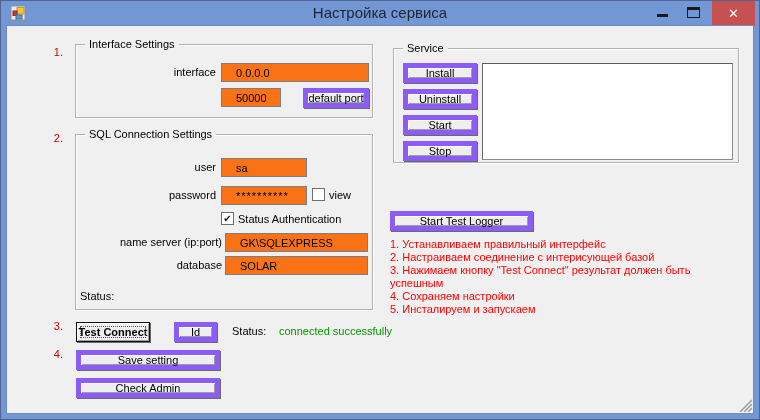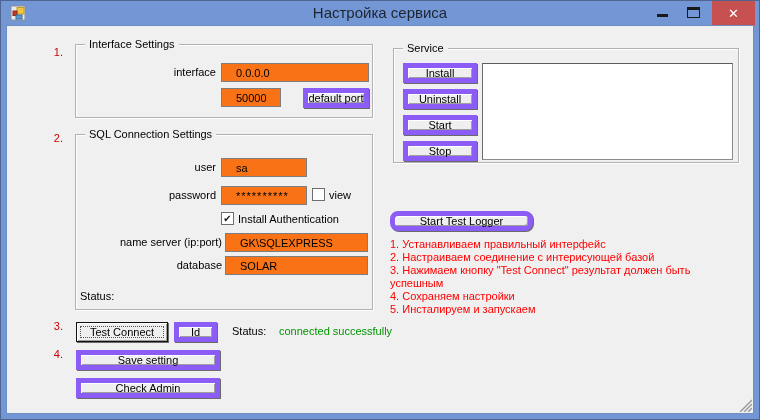--- a/index.html
+++ b/index.html
@@ -130,44 +130,44 @@
     <div class="group" style="left:68px; top:108px; width:298px; height:176px;">
       <span class="legend">SQL Connection Settings</span>
     </div>
     <div class="lbl r" style="left:100px; top:135px; width:109px;">user</div>
     <input class="tb" style="left: 214px; top: 132px; width: 86px;" value="sa">
     <div class="lbl r" style="left:100px; top:163px; width:109px;">password</div>
     <input class="tb" style="left: 214px; top: 160px; width: 86px; letter-spacing: 1px;" value="**********">
     <span class="checkbox" style="left:305px; top:162px;"></span>
     <div class="lbl" style="left:322px; top:163px;">view</div>
     <span class="checkbox checked" style="left:214px; top:186px;"></span>
-    <div class="lbl" style="left:231px; top:187px;">Install Authentication</div>
+    <div class="lbl" style="left:231px; top:187px;">Status Authentication</div>
     <div class="lbl r" style="left:60px; top:210px; width:155px;">name server (ip:port)</div>
     <input class="tb" style="left: 218px; top: 207px; width: 143px;" value="GK\SQLEXPRESS">
     <div class="lbl r" style="left:60px; top:233px; width:155px;">database</div>
     <input class="tb" style="left: 218px; top: 230px; width: 143px;" value="SOLAR">
     <div class="lbl" style="left:73px; top:264px;">Status:</div>
 
-    <button class="btn default" style="left:69px; top:296px; width:92px; height:20px;">Test Connect</button>
+    <button class="btn default" style="left:69px; top:296px; width:74px; height:20px;font-weight:bold;">Test Connect</button>
     <button class="btn" style="left:167px; top:296px; width:43px; height:20px;">Id</button>
     <div class="lbl" style="left:225px; top:299px;">Status:</div>
     <div class="lbl status-green" style="left:272px; top:299px;">connected successfully</div>
     <button class="btn" style="left:69px; top:324px; width:144px; height:20px;">Save setting</button>
     <button class="btn" style="left:69px; top:352px; width:144px; height:20px;">Check Admin</button>
 
     <div class="group" style="left:386px; top:22px; width:346px; height:115px;">
       <span class="legend">Service</span>
       <button class="btn" style="left:9px; top:14px; width:74px; height:20px;">Install</button>
       <button class="btn" style="left:9px; top:40px; width:74px; height:20px;">Uninstall</button>
       <button class="btn" style="left:9px; top:66px; width:74px; height:20px;">Start</button>
       <button class="btn" style="left:9px; top:92px; width:74px; height:20px;">Stop</button>
       <div class="listbox" style="left:88px; top:14px; width:251px; height:97px;"></div>
     </div>
 
-    <button class="btn" style="left:383px; top:185px; width:143px; height:20px;border-radius:8px;">Start Test Logger</button>
+    <button class="btn" style="left:383px; top:185px; width:143px; height:20px;">Start Test Logger</button>
 
     <div class="red-lines" style="left:383px; top:212px;">
       <div>1. Устанавливаем правильный интерфейс</div>
       <div>2. Настраиваем соединение с интерисующей базой</div>
       <div>3. Нажимаем кнопку "Test Connect" результат должен быть</div>
       <div>успешным</div>
       <div>4. Сохраняем настройки</div>
       <div>5. Инсталируем и запускаем</div>
     </div>
 

